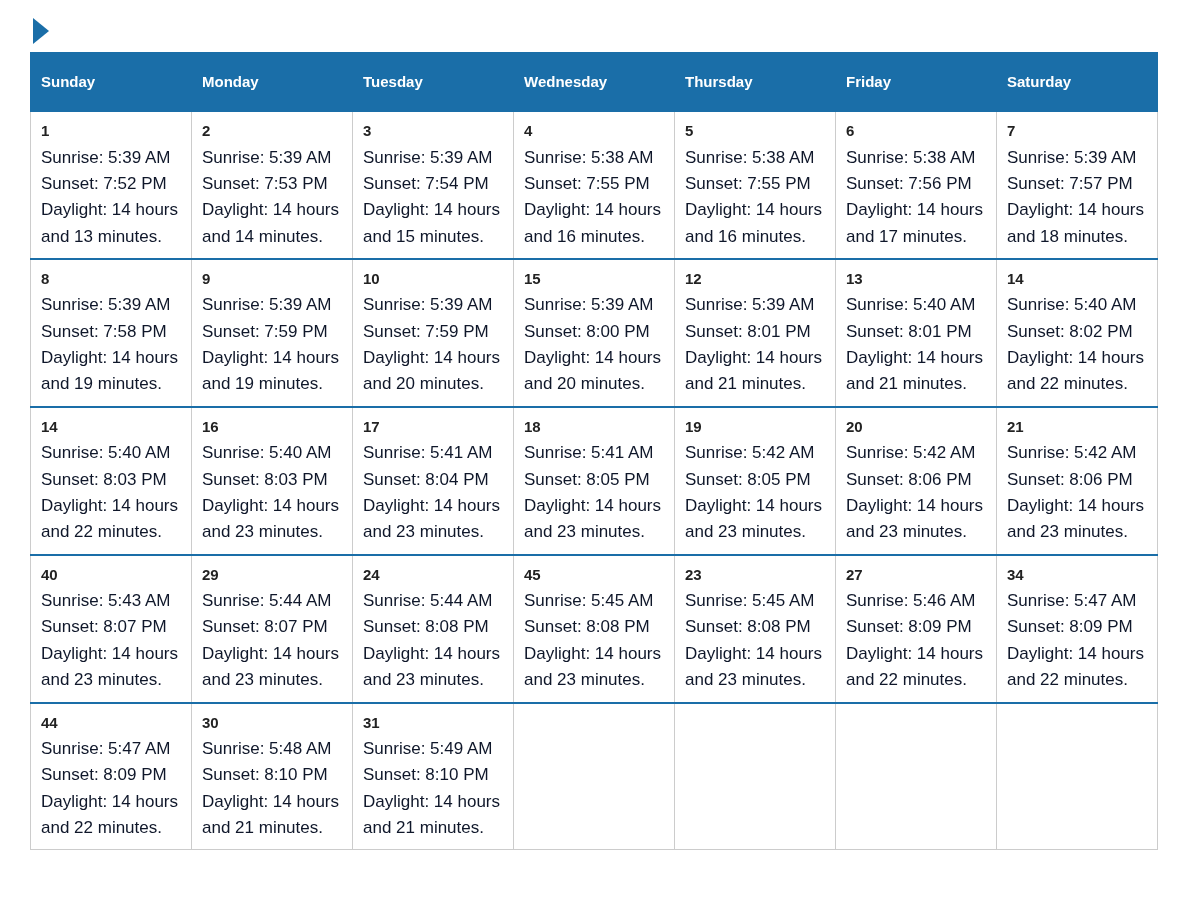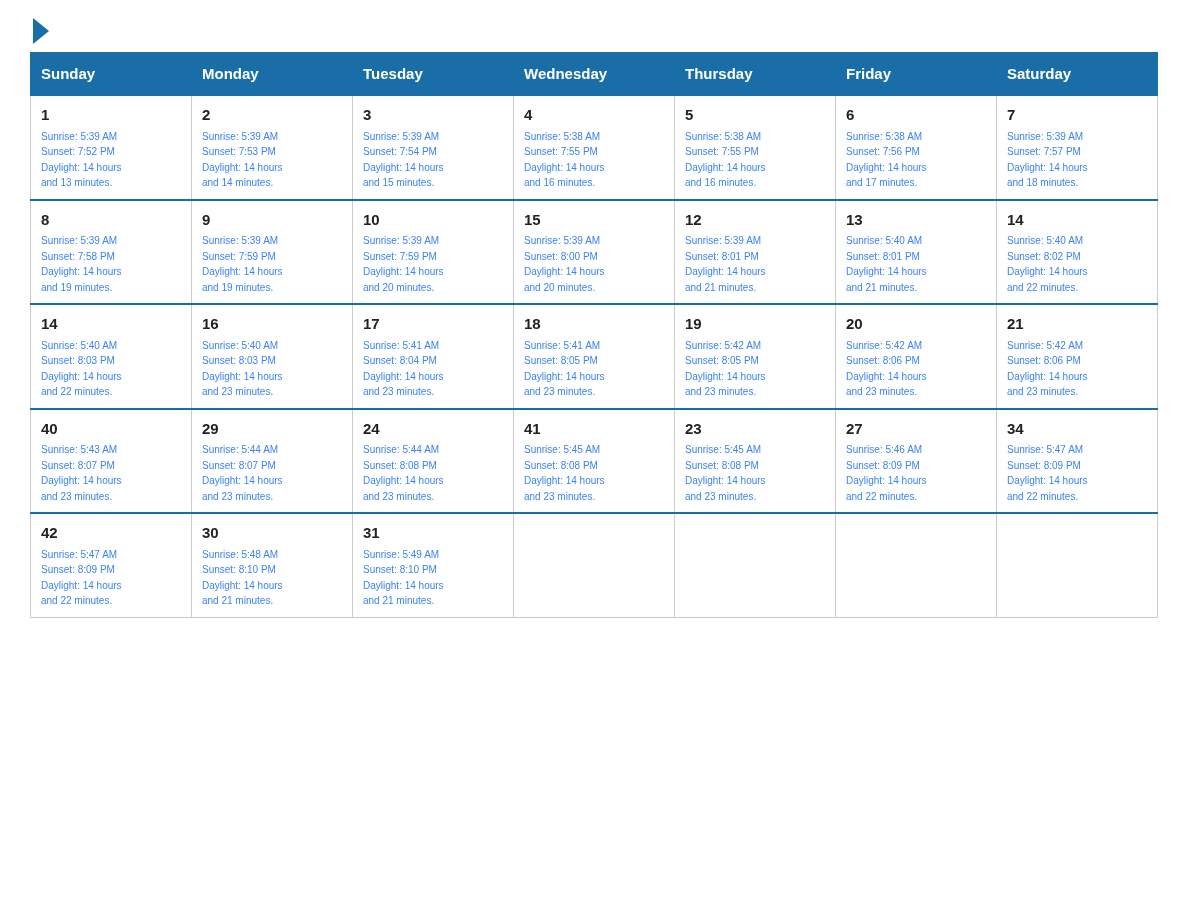--- a/index.html
+++ b/index.html
@@ -67,21 +67,21 @@
     .calendar-table {
       width: 100%;
       border-collapse: collapse;
       margin-top: 8px;
     }
     .calendar-table th {
       background-color: #1a6ea8;
       color: #fff;
       font-size: 15px;
       font-weight: bold;
-      padding: 12px 10px;
+      padding: 20px 10px;
       text-align: left;
       border: 1px solid #1a6ea8;
     }
     .calendar-table td {
       border: 1px solid #ccc;
       vertical-align: top;
       padding: 8px 10px;
       min-height: 90px;
       width: calc(100% / 7);
       font-size: 13px;
@@ -92,22 +92,22 @@
       background: #fff;
     }
     .day-number {
       font-size: 15px;
       font-weight: bold;
       color: #222;
       display: block;
       margin-bottom: 2px;
     }
     .day-info {
-      font-size: 10px;
-      color: #3b82f6;
+      font-size: 17px;
+      color: #0f172a;
       line-height: 1.55;
     }
     .week-row td {
       border-top: 2px solid #1a6ea8;
     }
   </style>
 </head>
 <body>
 
 <div class="header-area">
@@ -236,39 +236,39 @@
         </td>
         <td>
           <span class="day-number">29</span>
           <div class="day-info">Sunrise: 5:44 AM<br>Sunset: 8:07 PM<br>Daylight: 14 hours<br>and 23 minutes.</div>
         </td>
         <td>
           <span class="day-number">24</span>
           <div class="day-info">Sunrise: 5:44 AM<br>Sunset: 8:08 PM<br>Daylight: 14 hours<br>and 23 minutes.</div>
         </td>
         <td>
-          <span class="day-number">41</span>
+          <span class="day-number">45</span>
           <div class="day-info">Sunrise: 5:45 AM<br>Sunset: 8:08 PM<br>Daylight: 14 hours<br>and 23 minutes.</div>
         </td>
         <td>
           <span class="day-number">23</span>
           <div class="day-info">Sunrise: 5:45 AM<br>Sunset: 8:08 PM<br>Daylight: 14 hours<br>and 23 minutes.</div>
         </td>
         <td>
           <span class="day-number">27</span>
           <div class="day-info">Sunrise: 5:46 AM<br>Sunset: 8:09 PM<br>Daylight: 14 hours<br>and 22 minutes.</div>
         </td>
         <td>
           <span class="day-number">34</span>
           <div class="day-info">Sunrise: 5:47 AM<br>Sunset: 8:09 PM<br>Daylight: 14 hours<br>and 22 minutes.</div>
         </td>
       </tr>
       <tr class="week-row">
         <td>
-          <span class="day-number">42</span>
+          <span class="day-number">44</span>
           <div class="day-info">Sunrise: 5:47 AM<br>Sunset: 8:09 PM<br>Daylight: 14 hours<br>and 22 minutes.</div>
         </td>
         <td>
           <span class="day-number">30</span>
           <div class="day-info">Sunrise: 5:48 AM<br>Sunset: 8:10 PM<br>Daylight: 14 hours<br>and 21 minutes.</div>
         </td>
         <td>
           <span class="day-number">31</span>
           <div class="day-info">Sunrise: 5:49 AM<br>Sunset: 8:10 PM<br>Daylight: 14 hours<br>and 21 minutes.</div>
         </td>

